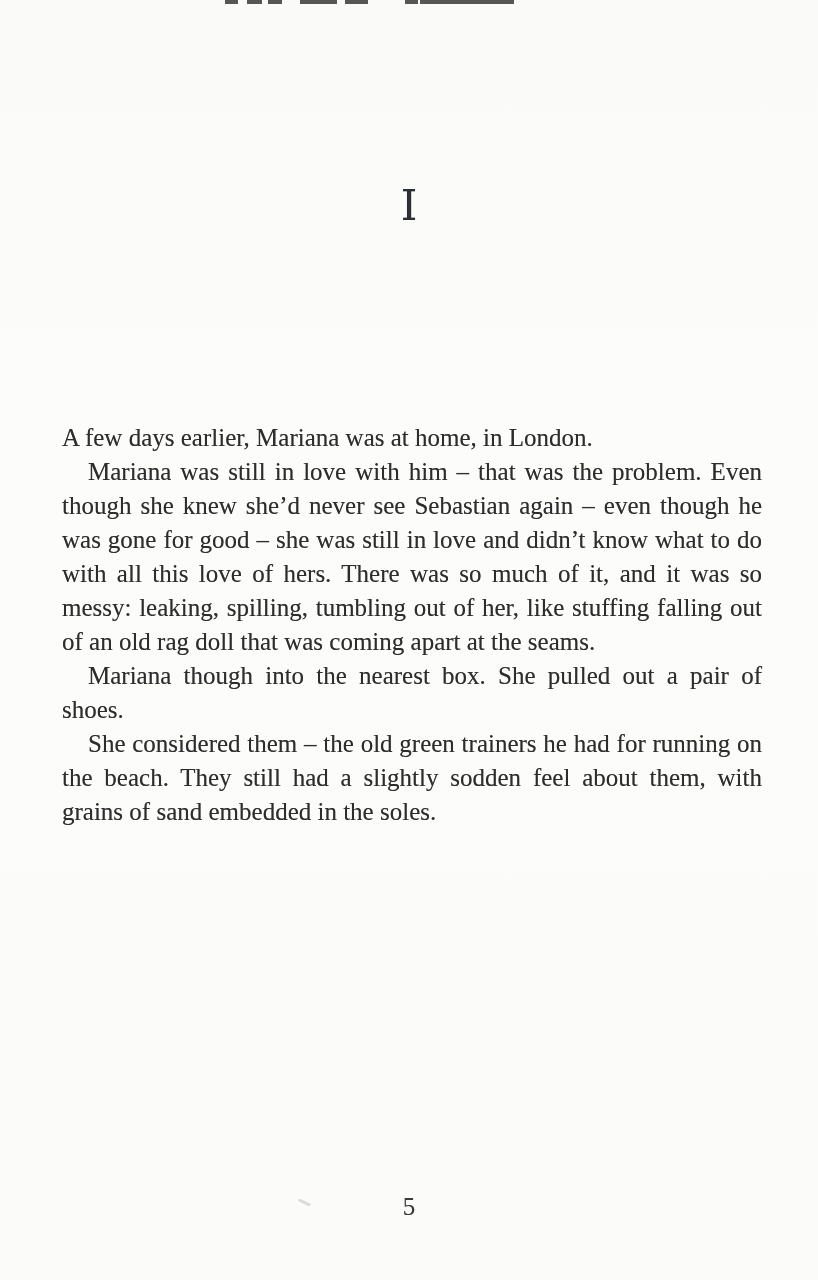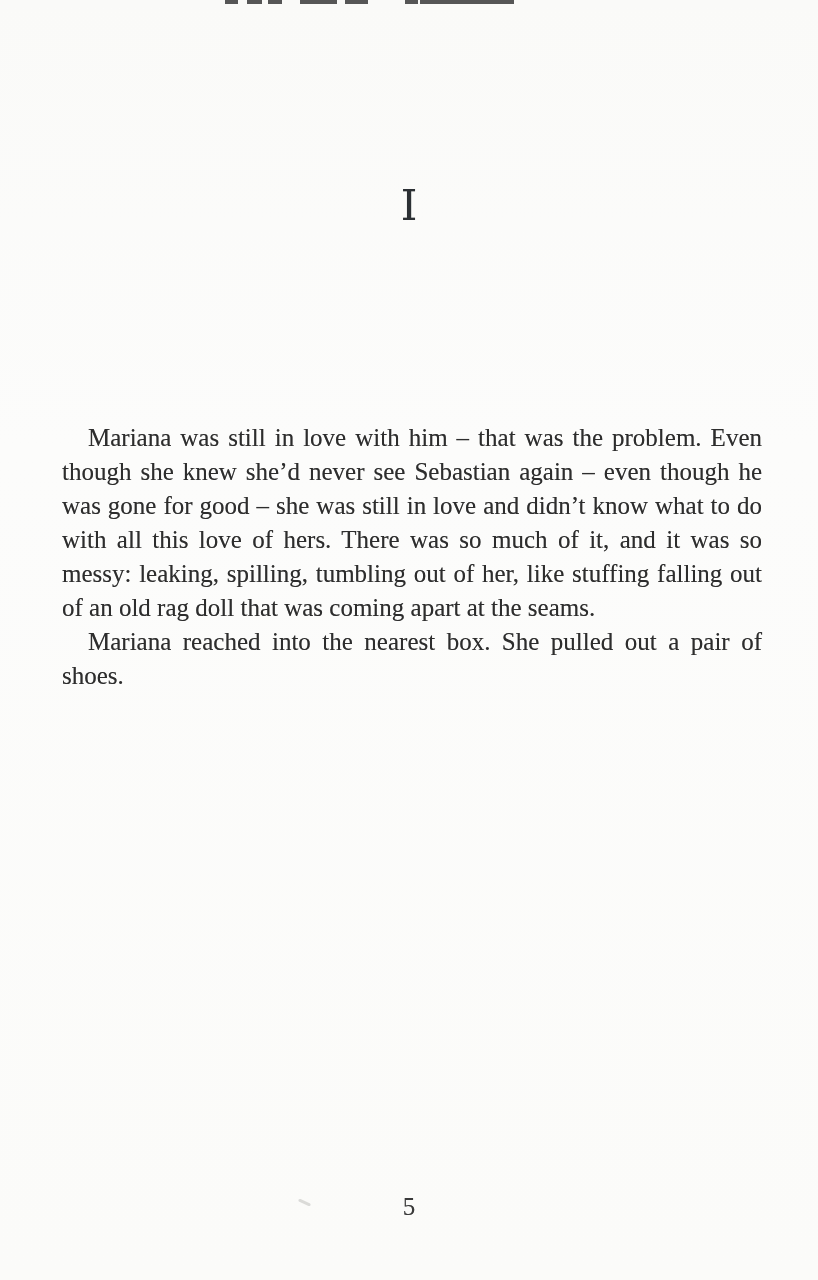--- a/index.html
+++ b/index.html
@@ -66,18 +66,20 @@
     opacity: 0.7;
   }
 </style>
 </head>
 <body>
 
 <div class="page">
   <div class="scan-strip"></div>
   <div class="chapter">I</div>
   <div class="body-text" id="paragraphs">
+      <p class="para">A few days earlier, Mariana was at home, in London.</p>
       <p class="para indent">Mariana was still in love with him – that was the problem. Even though she knew she’d never see Sebastian again – even though he was gone for good – she was still in love and didn’t know what to do with all this love of hers. There was so much of it, and it was so messy: leaking, spilling, tumbling out of her, like stuffing falling out of an old rag doll that was coming apart at the seams.</p>
-      <p class="para indent">Mariana reached into the nearest box. She pulled out a pair of shoes.</p>
+      <p class="para indent">Mariana though into the nearest box. She pulled out a pair of shoes.</p>
+      <p class="para indent">She considered them – the old green trainers he had for running on the beach. They still had a slightly sodden feel about them, with grains of sand embedded in the soles.</p>
     </div>
   <div class="page-number">5</div>
   <div class="smudge"></div>
 </div>
 
 </body></html>

